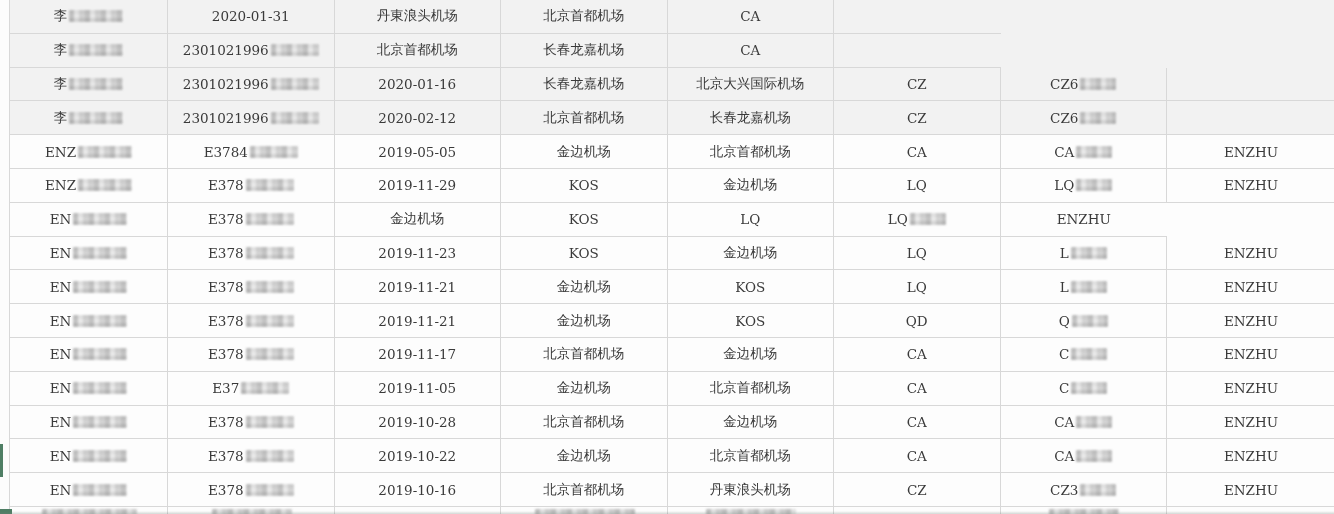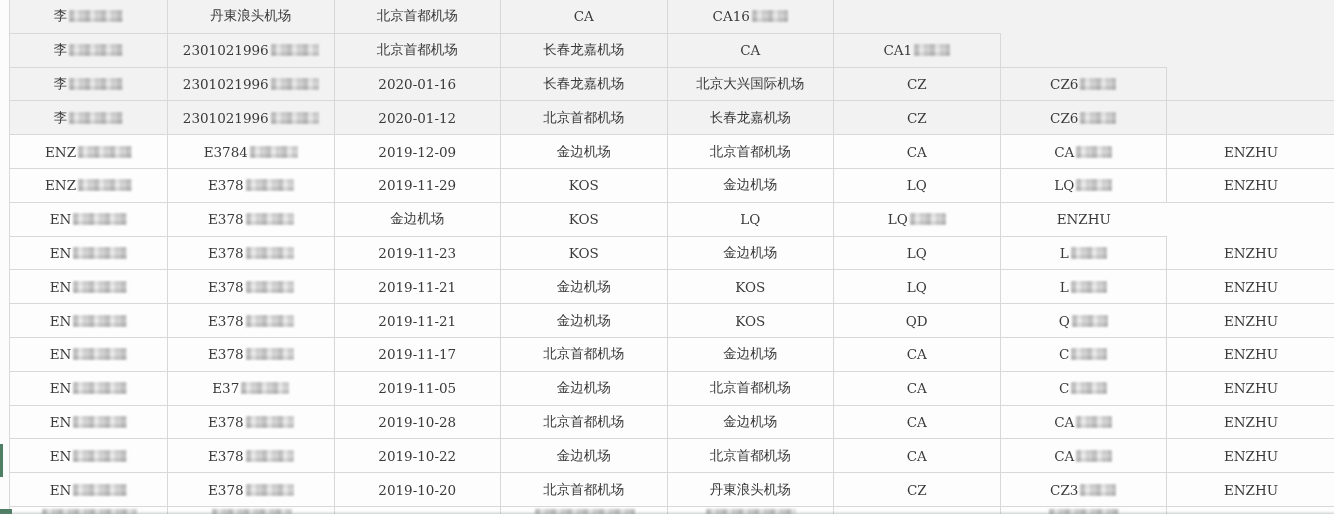--- a/index.html
+++ b/index.html
@@ -77,33 +77,32 @@
 </head>
 <body>
 
 <div class="sheet">
   <div id="rows">
   <div class="row shaded">
     <div class="cell c-name">
           <span class="pfx">李</span>
           <span class="redact w-name"></span>
         </div>
+    <div class="cell c-date">
+          <span class="val">2020-01-31</span>
+        </div>
     <div class="cell c-from">
           <span class="val">丹東浪头机场</span>
         </div>
     <div class="cell c-to">
           <span class="val">北京首都机场</span>
         </div>
     <div class="cell c-airline">
           <span class="val">CA</span>
         </div>
-    <div class="cell c-flight">
-          <span class="pfx">CA16</span>
-          <span class="redact w-flight"></span>
-        </div>
     <div class="cell c-tag">
           <span class="val"></span>
         </div>
   </div>
 
   <div class="row shaded">
     <div class="cell c-name">
           <span class="pfx">李</span>
           <span class="redact w-name"></span>
         </div>
@@ -113,24 +112,20 @@
         </div>
     <div class="cell c-from">
           <span class="val">北京首都机场</span>
         </div>
     <div class="cell c-to">
           <span class="val">长春龙嘉机场</span>
         </div>
     <div class="cell c-airline">
           <span class="val">CA</span>
         </div>
-    <div class="cell c-flight">
-          <span class="pfx">CA1</span>
-          <span class="redact w-flight"></span>
-        </div>
     <div class="cell c-tag">
           <span class="val"></span>
         </div>
   </div>
 
   <div class="row shaded">
     <div class="cell c-name">
           <span class="pfx">李</span>
           <span class="redact w-name"></span>
         </div>
@@ -162,21 +157,21 @@
   <div class="row shaded">
     <div class="cell c-name">
           <span class="pfx">李</span>
           <span class="redact w-name"></span>
         </div>
     <div class="cell c-id">
           <span class="pfx">2301021996</span>
           <span class="redact w-id"></span>
         </div>
     <div class="cell c-date">
-          <span class="val">2020-01-12</span>
+          <span class="val">2020-02-12</span>
         </div>
     <div class="cell c-from">
           <span class="val">北京首都机场</span>
         </div>
     <div class="cell c-to">
           <span class="val">长春龙嘉机场</span>
         </div>
     <div class="cell c-airline">
           <span class="val">CZ</span>
         </div>
@@ -192,21 +187,21 @@
   <div class="row">
     <div class="cell c-name">
           <span class="pfx">ENZ</span>
           <span class="redact w-name"></span>
         </div>
     <div class="cell c-id">
           <span class="pfx">E3784</span>
           <span class="redact w-id"></span>
         </div>
     <div class="cell c-date">
-          <span class="val">2019-12-09</span>
+          <span class="val">2019-05-05</span>
         </div>
     <div class="cell c-from">
           <span class="val">金边机场</span>
         </div>
     <div class="cell c-to">
           <span class="val">北京首都机场</span>
         </div>
     <div class="cell c-airline">
           <span class="val">CA</span>
         </div>
@@ -489,21 +484,21 @@
   <div class="row">
     <div class="cell c-name">
           <span class="pfx">EN</span>
           <span class="redact w-name"></span>
         </div>
     <div class="cell c-id">
           <span class="pfx">E378</span>
           <span class="redact w-id"></span>
         </div>
     <div class="cell c-date">
-          <span class="val">2019-10-20</span>
+          <span class="val">2019-10-16</span>
         </div>
     <div class="cell c-from">
           <span class="val">北京首都机场</span>
         </div>
     <div class="cell c-to">
           <span class="val">丹東浪头机场</span>
         </div>
     <div class="cell c-airline">
           <span class="val">CZ</span>
         </div>

